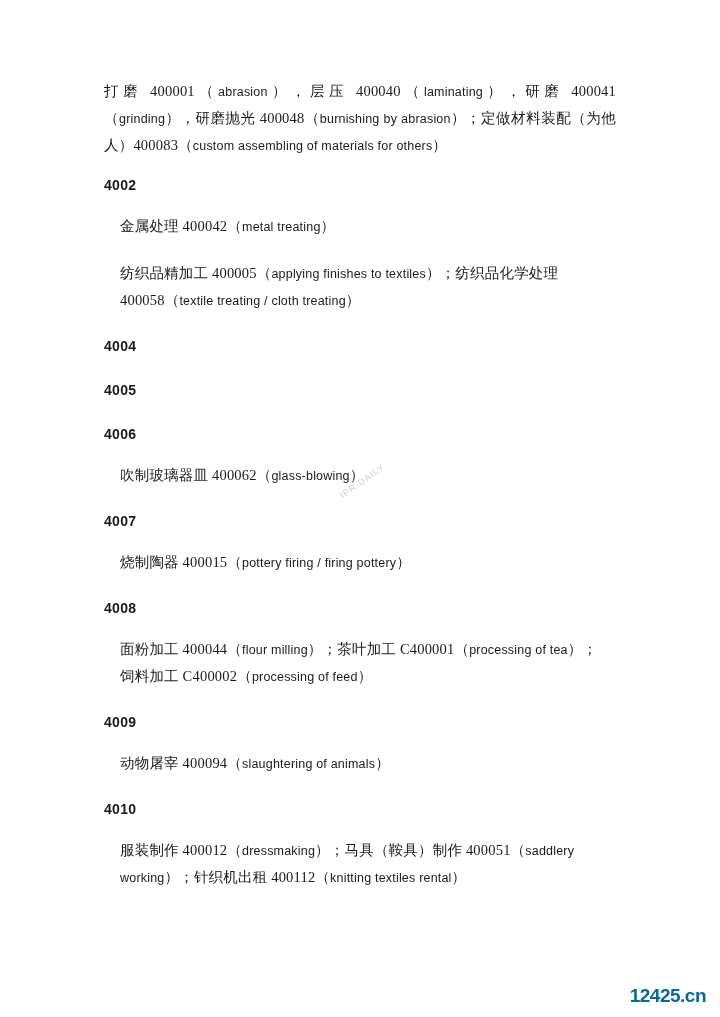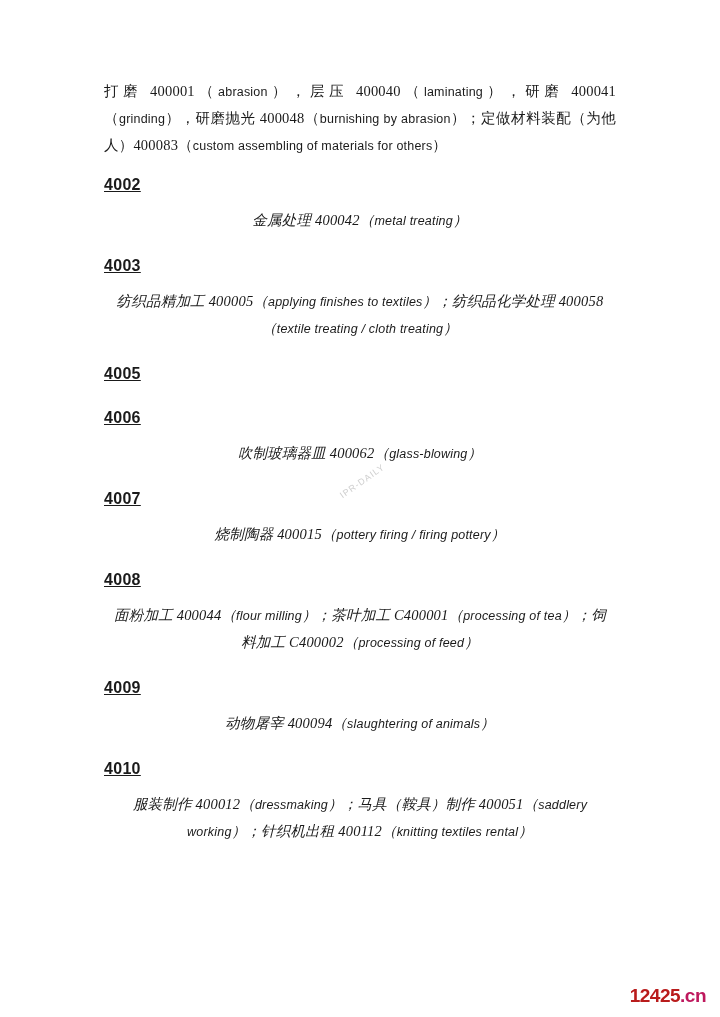--- a/index.html
+++ b/index.html
@@ -31,35 +31,33 @@
     margin: 0 0 14px 0;
   }
   .intro-block .latin {
     font-family: "Liberation Sans", "DejaVu Sans", sans-serif;
     font-size: 12.5px;
   }
   .entry {
     margin: 0 0 11px 0;
   }
   .entry-code {
-    font-size: 16px;
+    font-size: 14px;
     font-weight: bold;
     font-family: "Liberation Sans", "DejaVu Sans", sans-serif;
     line-height: 24px;
     margin: 0 0 4px 0;
     letter-spacing: 0.3px;
-    text-decoration: underline;
   }
   .entry-text {
     font-size: 14.5px;
     line-height: 26px;
     letter-spacing: 0.2px;
-    margin: 10px;
-    text-align: center;
-    font-style: italic;
+    margin: 16px;
+    text-align: left;
   }
   .entry-text .latin {
     font-family: "Liberation Sans", "DejaVu Sans", sans-serif;
     font-size: 12.5px;
   }
   
   .entry.gap-lg { margin-bottom: 20px; }
 
   .watermark {
     position: absolute;
@@ -77,40 +75,40 @@
   .footer-logo {
     position: absolute;
     right: 14px;
     bottom: 10px;
     font-family: "Liberation Sans", "DejaVu Sans", sans-serif;
     font-weight: bold;
     font-size: 19px;
     letter-spacing: -0.5px;
     white-space: nowrap;
   }
-  .footer-logo .num { color: #b91c1c; }
-  .footer-logo .dom { color: #be185d; text-align: center; }
+  .footer-logo .num { color: #0369a1; }
+  .footer-logo .dom { color: #0369a1; text-align: center; }
 </style>
 </head>
 <body>
 
 <div class="page">
 
   <p class="intro-block"><span>打磨 400001（</span><span class="latin">abrasion</span><span>），层压 400040（</span><span class="latin">laminating</span><span>），研磨 400041（</span><span class="latin">grinding</span><span>），研磨抛光 400048（</span><span class="latin">burnishing by abrasion</span><span>）；定做材料装配（为他人）400083（</span><span class="latin">custom assembling of materials for others</span><span>）</span></p>
 
   <div>
       <div class="entry gap-lg">
         <div class="entry-code">4002</div>
         <p class="entry-text"><span>金属处理 400042（</span><span class="latin">metal treating</span><span>）</span></p>
       </div>
       <div class="entry gap-lg">
-        <div class="entry-code">4003</div>
         <p class="entry-text"><span>纺织品精加工 400005（</span><span class="latin">applying finishes to textiles</span><span>）；纺织品化学处理 400058（</span><span class="latin">textile treating / cloth treating</span><span>）</span></p>
       </div>
       <div class="entry gap-lg">
+        <div class="entry-code">4004</div>
       </div>
       <div class="entry gap-lg">
         <div class="entry-code">4005</div>
       </div>
       <div class="entry gap-lg">
         <div class="entry-code">4006</div>
         <p class="entry-text"><span>吹制玻璃器皿 400062（</span><span class="latin">glass-blowing</span><span>）</span></p>
       </div>
       <div class="entry gap-lg">
         <div class="entry-code">4007</div>

